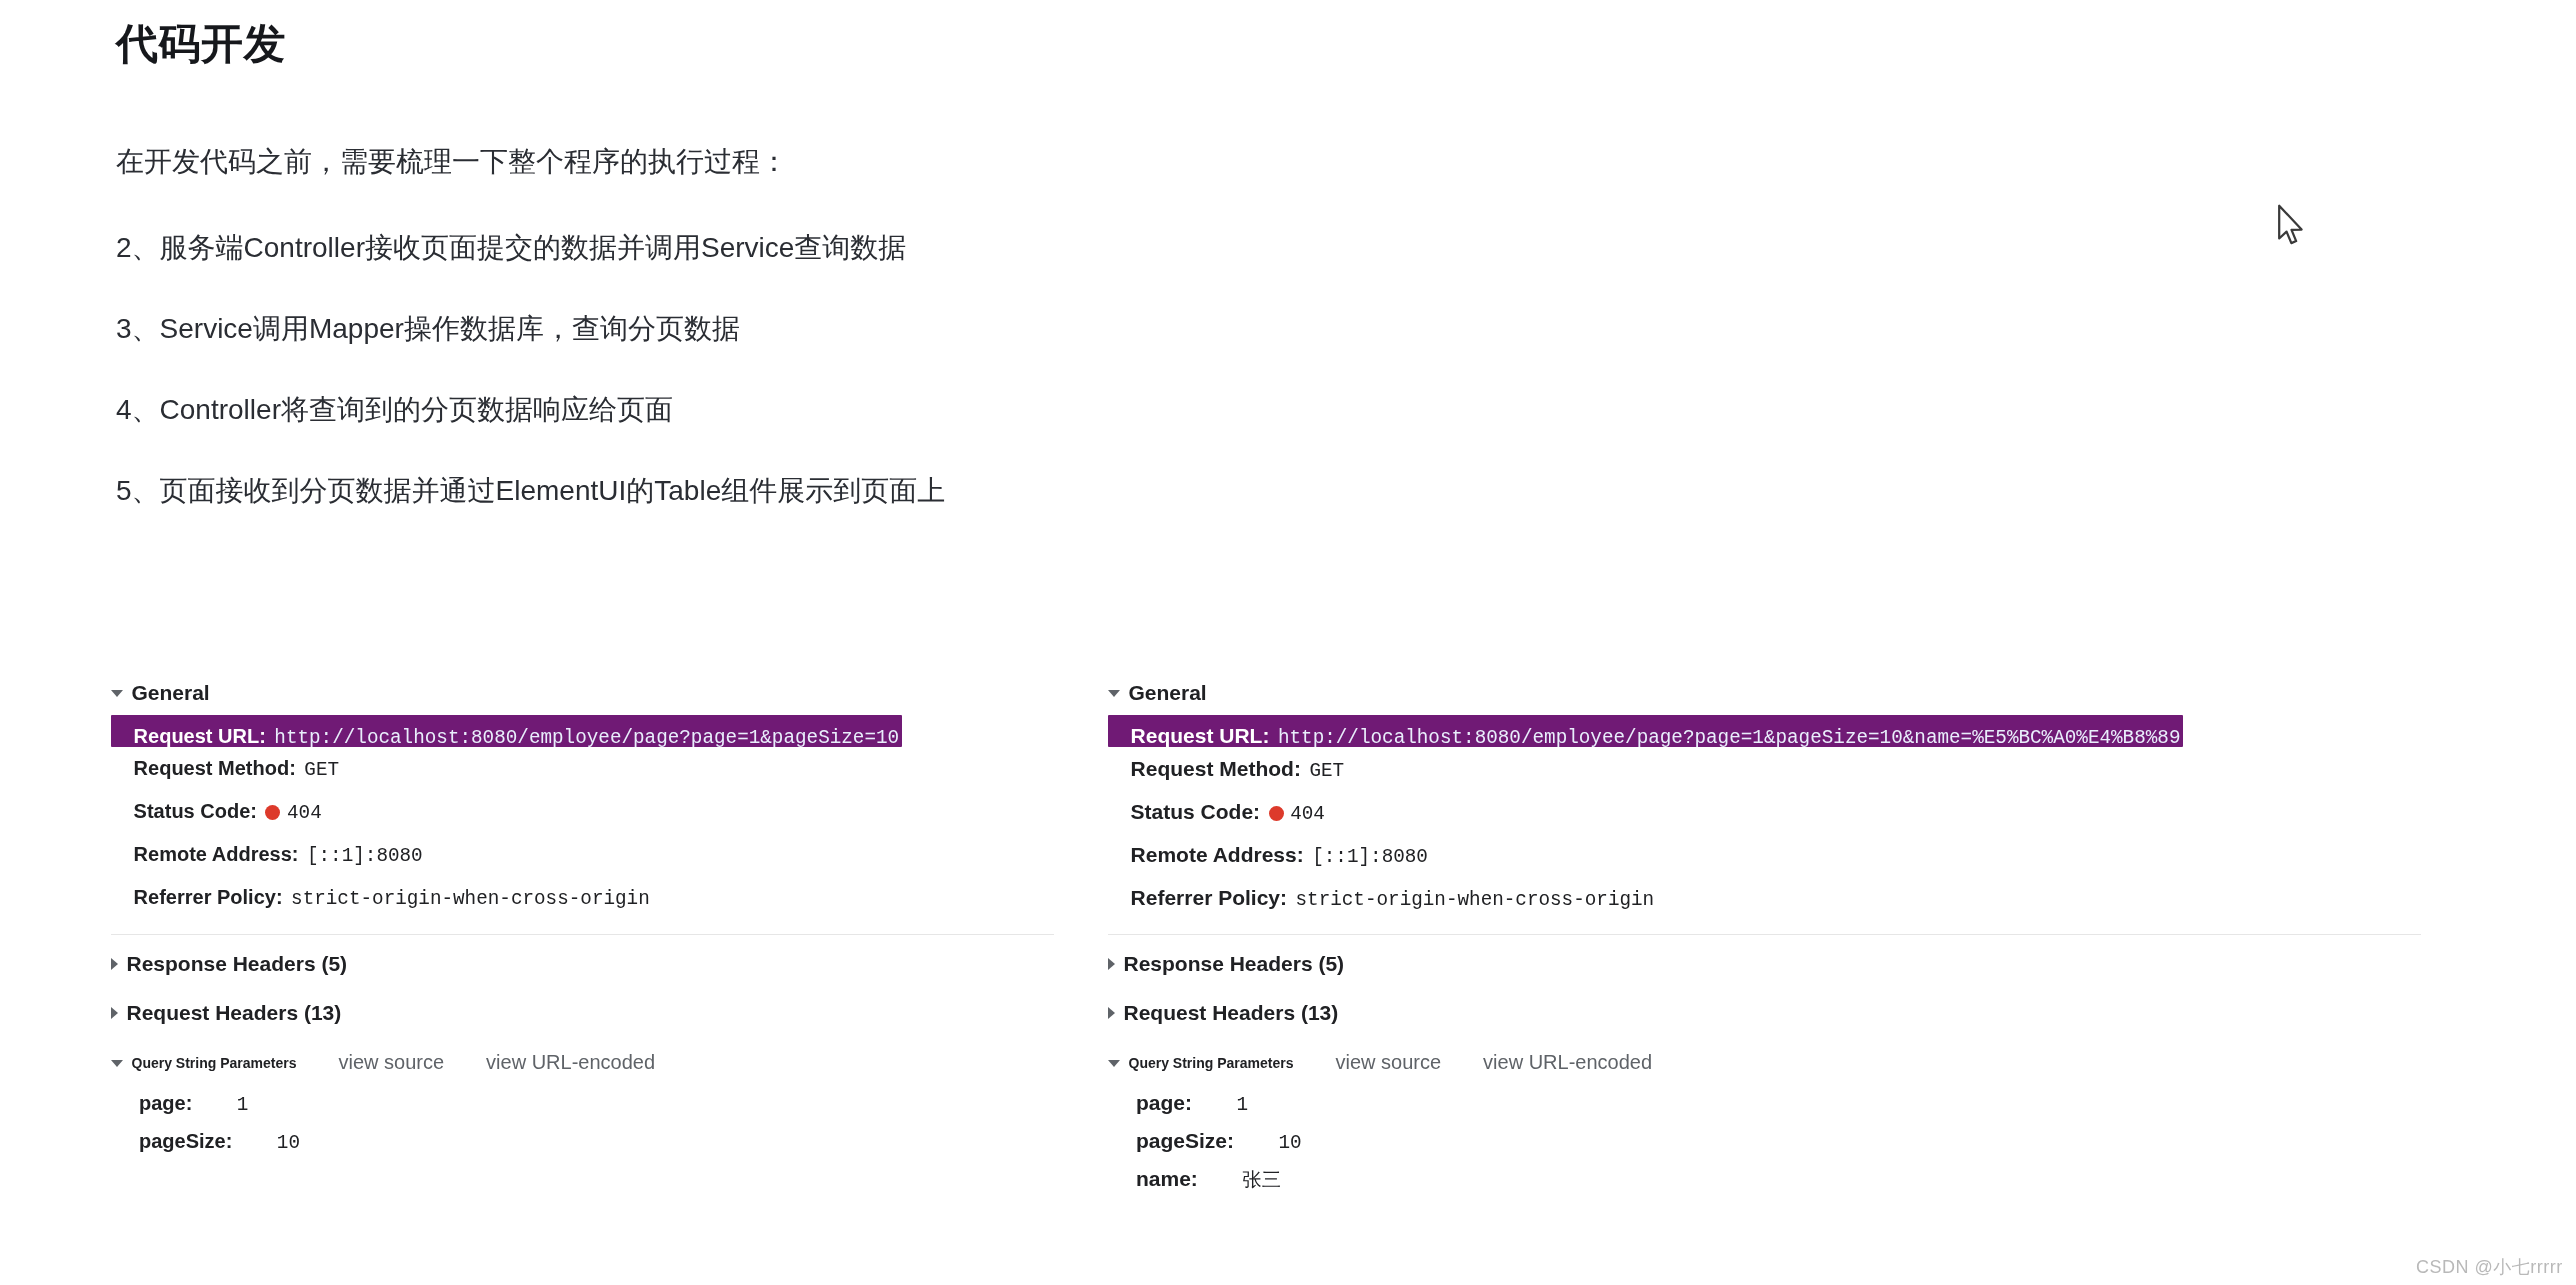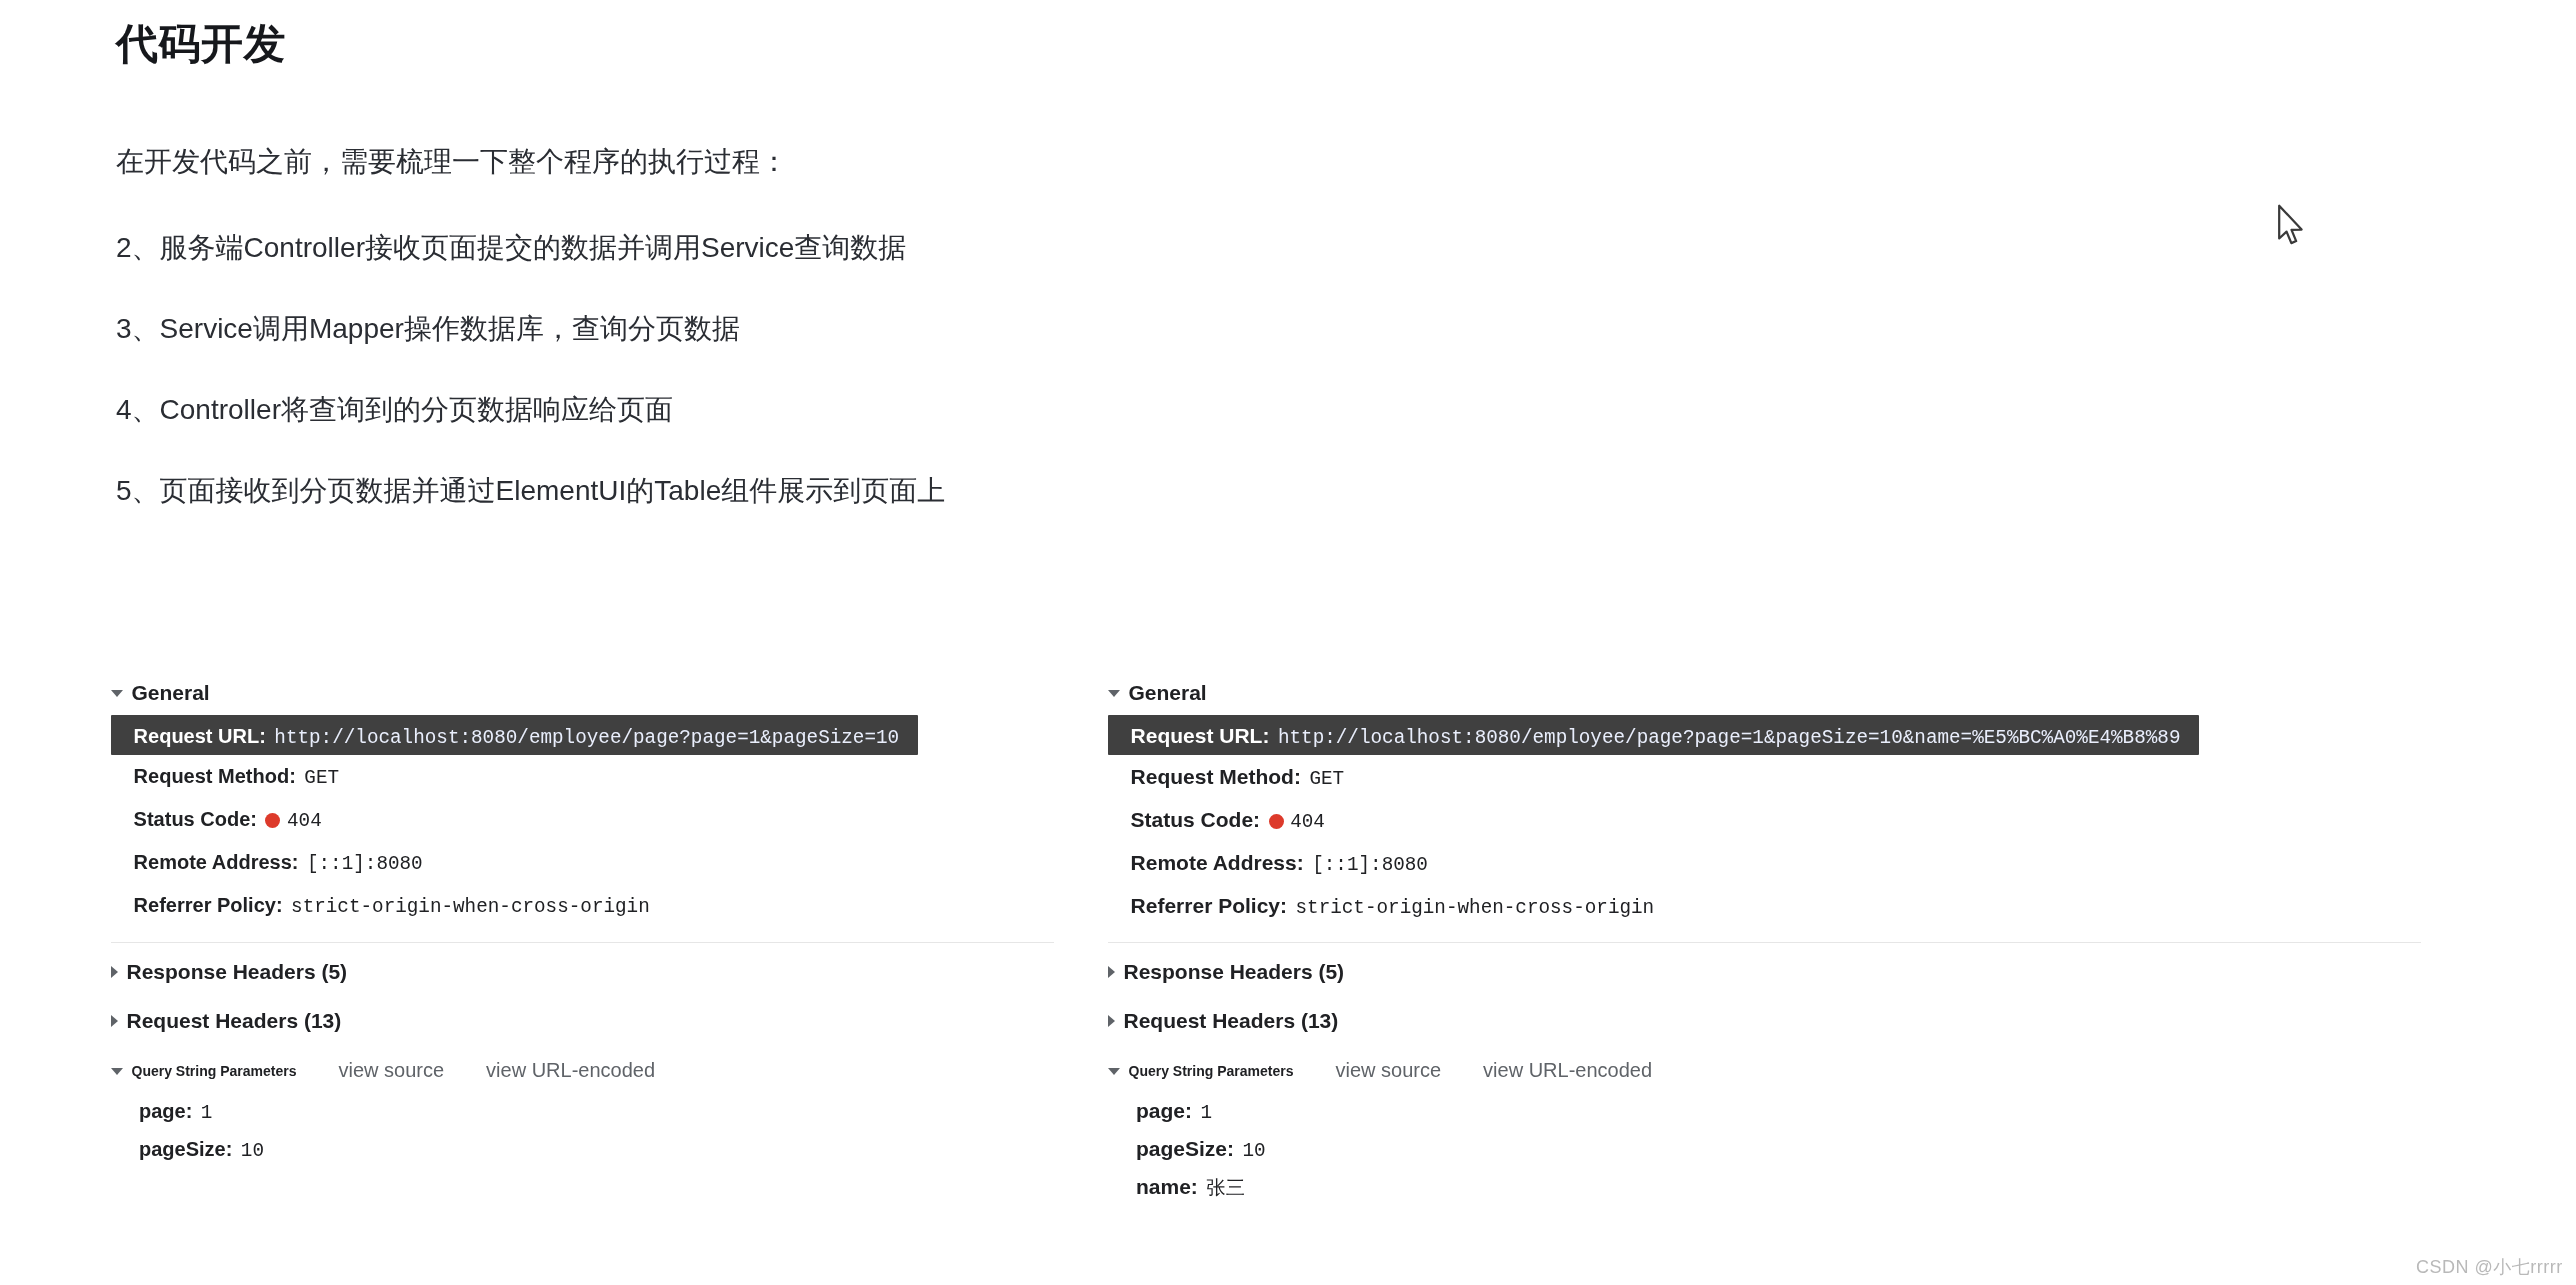--- a/index.html
+++ b/index.html
@@ -109,28 +109,28 @@
   }
   .row .v {
     font-family: "Liberation Mono", "DejaVu Sans Mono", monospace;
     font-size: 19.3px;
     color: #202124;
     font-weight: 400;
   }
 
   
   .row.selected {
-    background: #404040;
+    background: #701a75;
     margin-left: -22.6px;
     padding-left: 22.6px;
-    height: 40px;
+    height: 32px;
     line-height: 42px;
     border-radius: 0.9px;
     width: max-content;
-    padding-right: 19px;
+    padding-right: 3px;
     box-sizing: content-box;
   }
   .row.selected .k { color: #ffffff; }
   .row.selected .v { color: #e9eefc; }
 
   
   .status-dot {
     display: inline-block;
     width: 15px; height: 15px;
     border-radius: 50%;
@@ -167,20 +167,21 @@
     white-space: nowrap;
   }
   .qs-rows { padding-left: 28px; margin-top: 3.8px; }
   .qs-row {
     display: flex;
     align-items: baseline;
     height: 38px;
     line-height: 38px;
     font-size: 20px;
     white-space: nowrap;
+    gap: 36px;
   }
   .qs-row .k { font-weight: 700; margin-right: 8.5px; }
   .qs-row .v {
     font-family: "Liberation Mono", "DejaVu Sans Mono", monospace;
     font-size: 19.3px;
   }
   .qs-row .v.cjk { font-family: "Liberation Sans", "DejaVu Sans", sans-serif; }
 
   
   .cursor {

